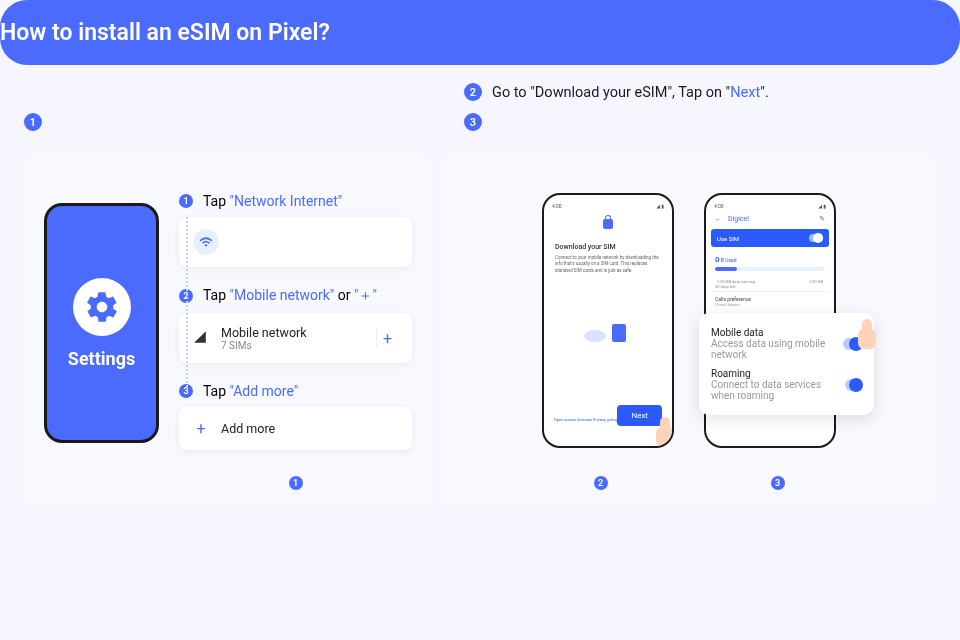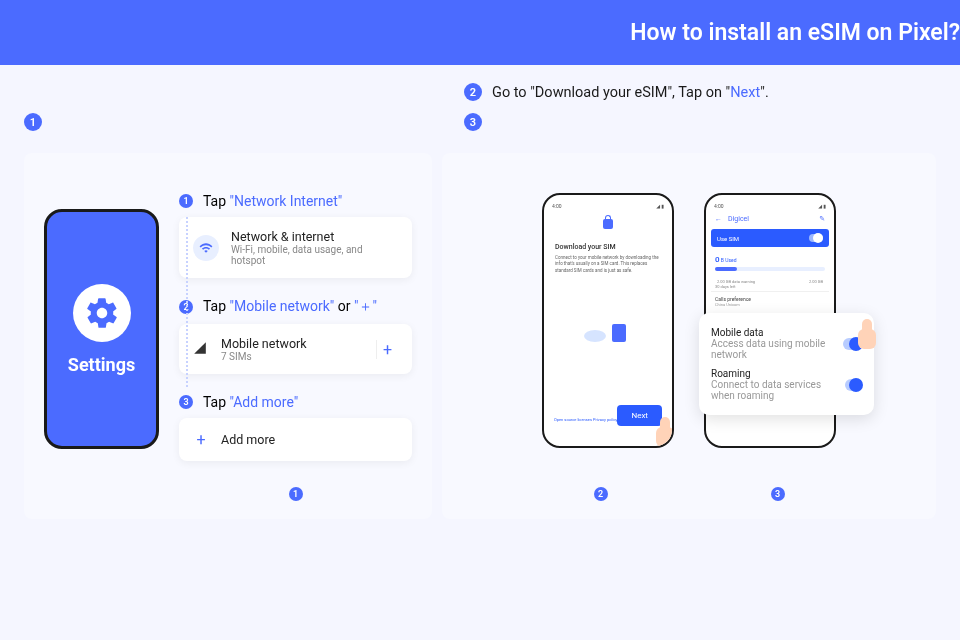--- a/index.html
+++ b/index.html
@@ -8,21 +8,22 @@
     height: 640px;
     font-family: -apple-system, BlinkMacSystemFont, "Segoe UI", Roboto, sans-serif;
     background: #f5f6ff;
     overflow: hidden;
   }
   .header {
     background: #4b6bff;
     height: 65px;
     display: flex;
     align-items: center;
-    justify-content: flex-end;
+    justify-content: flex-start;
+    border-radius: 27px;
   }
   .header h1 {
     color: #fff;
     font-size: 23px;
     font-weight: 600;
   }
   .instructions {
     display: flex;
     padding: 18px 24px 10px;
     gap: 40px;
@@ -75,21 +76,21 @@
     width: 115px;
     height: 240px;
     border: 3px solid #1a1a1a;
     border-radius: 18px;
     background: #4b6bff;
     display: flex;
     flex-direction: column;
     align-items: center;
     justify-content: center;
     gap: 12px;
-    margin-top: 16px;
+    margin-top: 10px;
   }
   .gear-circle {
     width: 58px;
     height: 58px;
     border-radius: 50%;
     background: #fff;
     display: flex;
     align-items: center;
     justify-content: center;
   }
@@ -407,24 +408,20 @@
       <div class="step-block">
         <div class="step-head">
           <span class="numbullet small">1</span>
           <span><span>Tap </span><span class="link">"Network Internet"</span></span>
         </div>
         <div class="card">
           <div class="card-icon">
             <svg width="14" height="14" viewBox="0 0 24 24" fill="#4b6bff">
                 <path d="M1 9l2 2c5-5 13-5 18 0l2-2C16 2 8 2 1 9zm8 8l3 3 3-3c-1.7-1.7-4.3-1.7-6 0zm-4-4l2 2c2.8-2.8 7.2-2.8 10 0l2-2c-3.9-3.9-10.1-3.9-14 0z"></path>
               </svg>
-          </div>
-          <div>
-            <div class="title">Network &amp; internet</div>
-            <div class="sub">Wi-Fi, mobile, data usage, and hotspot</div>
           </div>
         </div>
       </div>
 
       <div class="step-block">
         <div class="step-head">
           <span class="numbullet small">2</span>
           <span><span>Tap </span><span class="link">"Mobile network"</span><span> or </span><span class="link">"＋"</span></span>
         </div>
         <div class="card">

